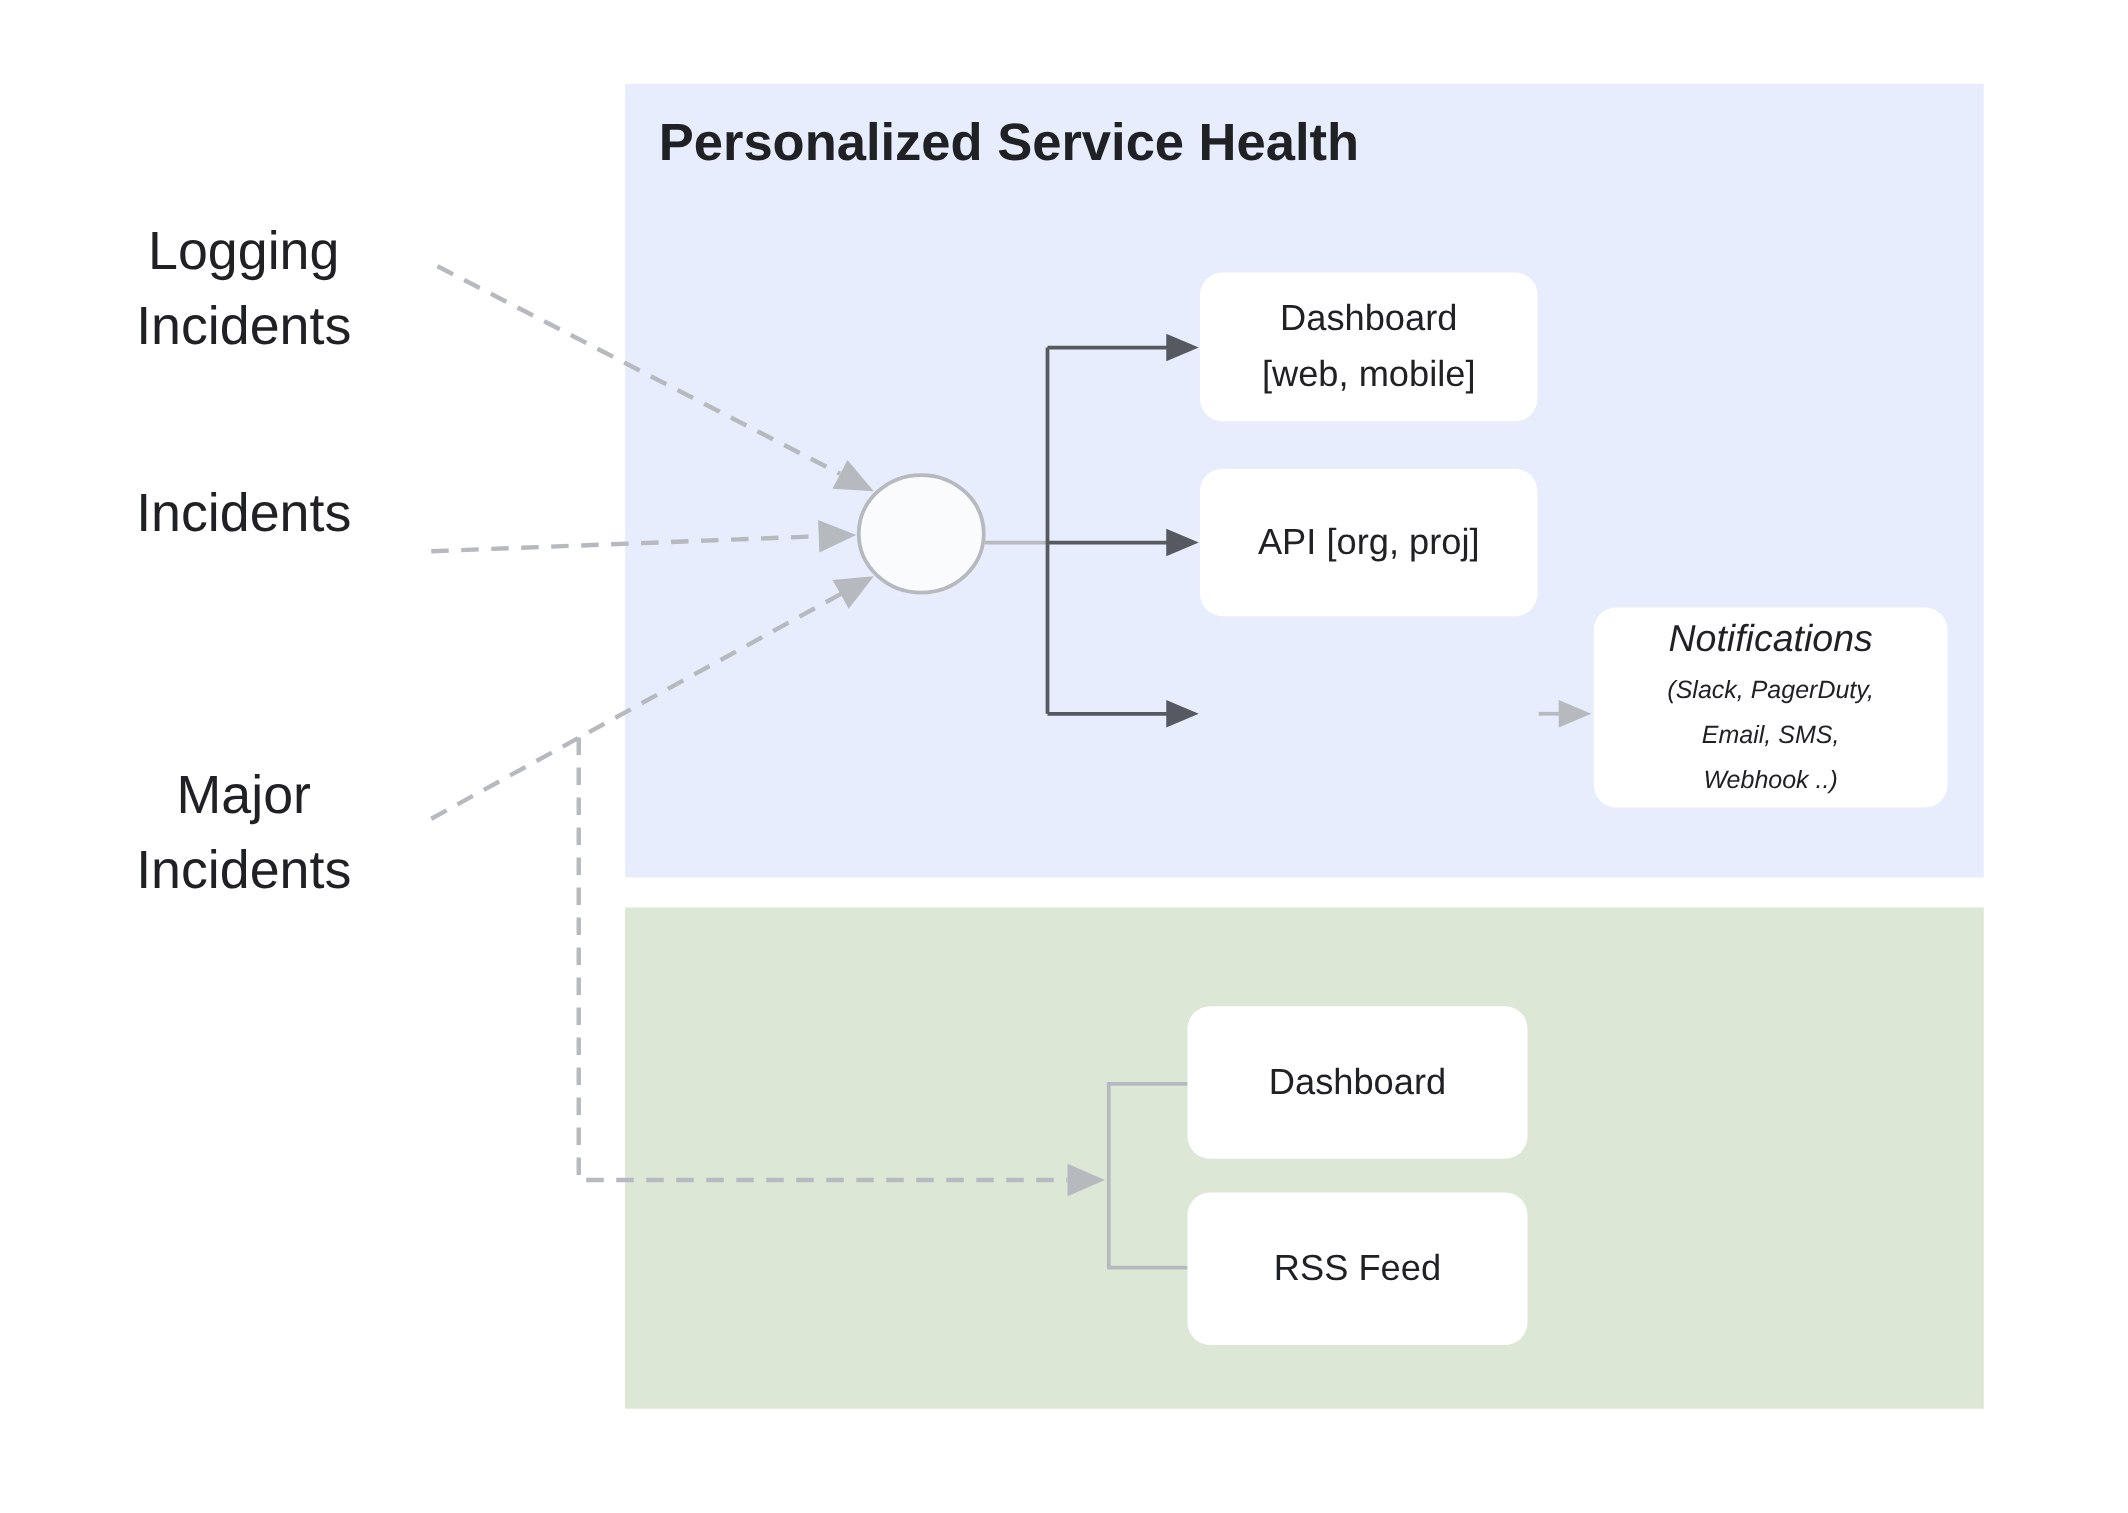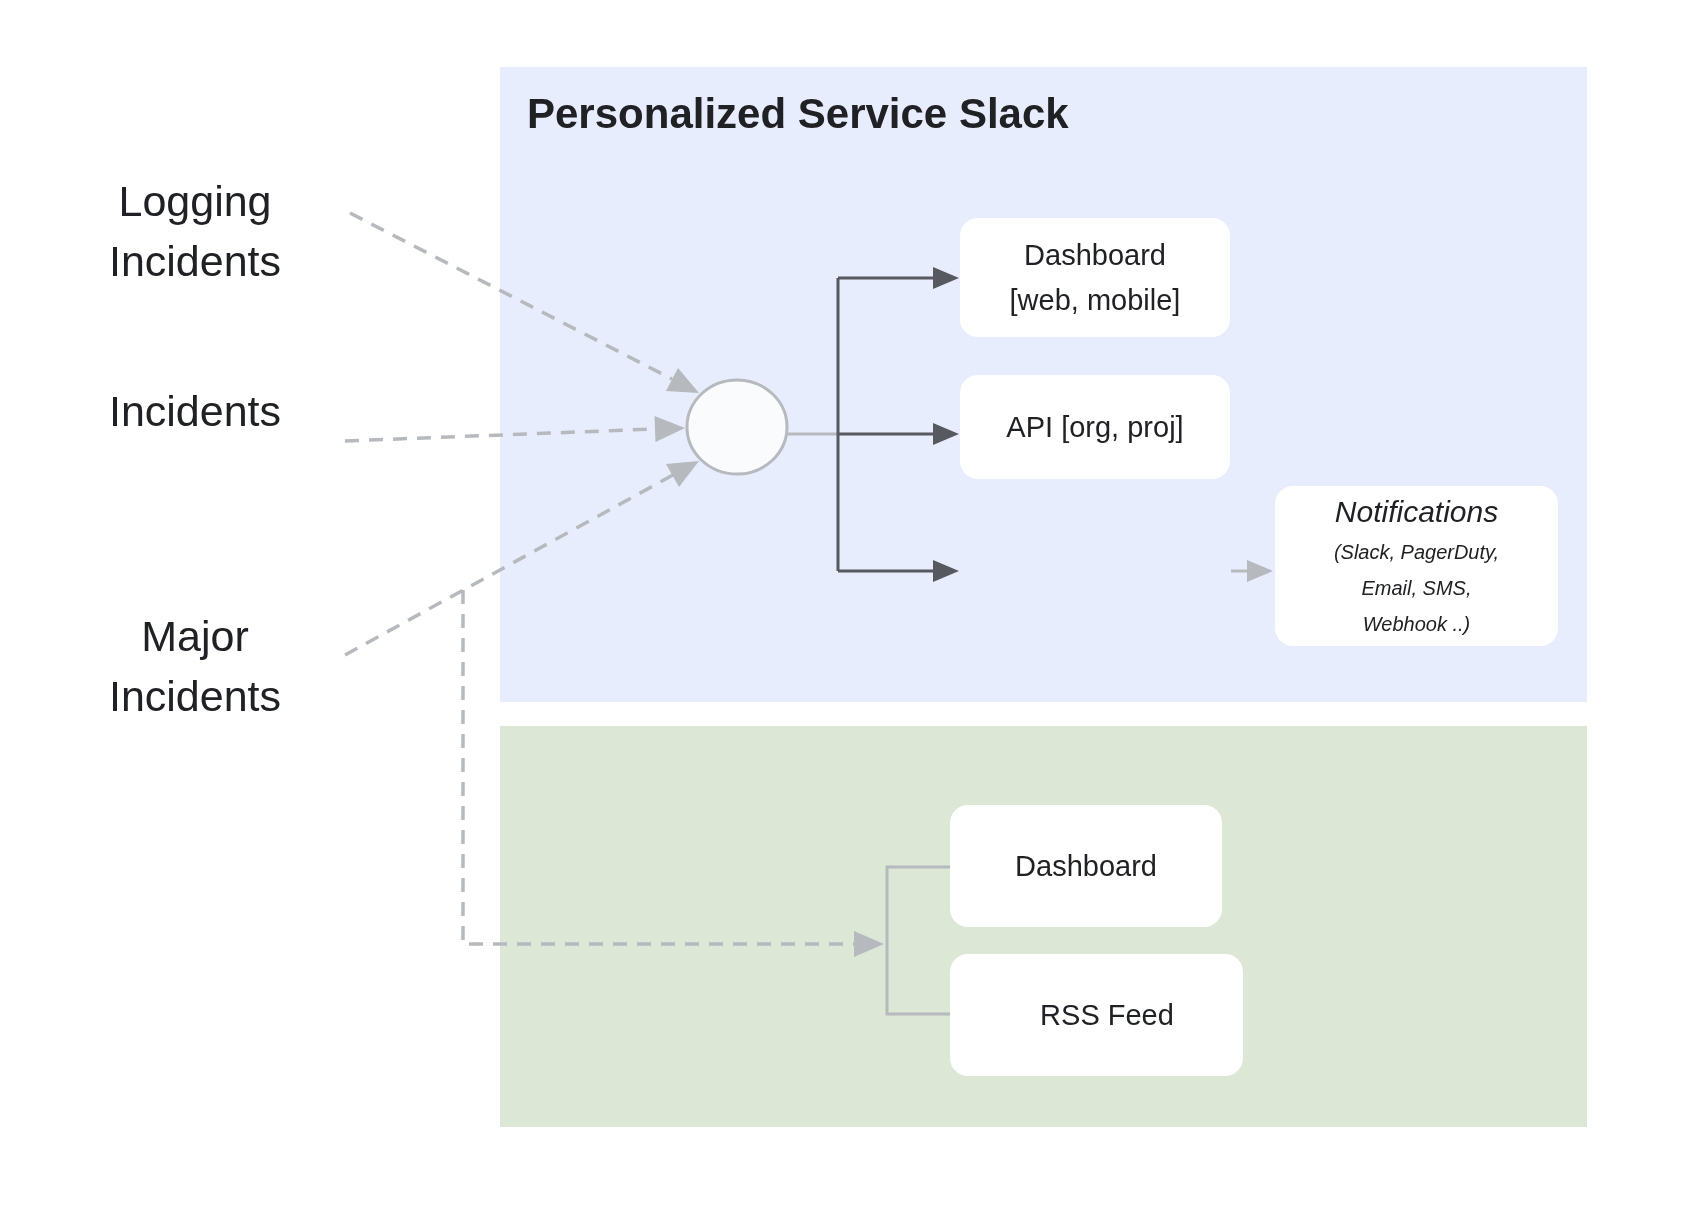--- a/index.html
+++ b/index.html
@@ -44,27 +44,27 @@
   .lhead{fill:var(--light-line);stroke:none;}
   .dhead{fill:var(--dark-line);stroke:none;}
   .hub{fill:#fafbfd;stroke:var(--light-line);stroke-width:3;}
   .node{
     position:absolute;background:var(--box-bg);
     display:flex;flex-direction:column;align-items:center;justify-content:center;
     text-align:center;font-size:29px;line-height:45px;color:var(--text);border-radius:18px;
   }
   .node .ln{display:block;}
   #box-dashboard-web{left:960px;top:218px;width:270px;height:119px;}
-  #box-api{left:960px;top:375px;width:270px;height:104px;}
+  #box-api{left:960px;top:375px;width:270px;height:118px;}
   #box-cloud-logging{left:960px;top:513px;width:270px;height:115px;}
   #box-notifications{left:1275px;top:486px;width:283px;height:160px;font-style:italic;}
   #box-notifications .nt{font-size:30px;line-height:44px;}
   #box-notifications .ns{font-size:20px;line-height:36px;}
   #box-dashboard-green{left:950px;top:805px;width:272px;height:122px;}
-  #box-rss{left:950px;top:954px;width:272px;height:122px;padding-left:21px;}
+  #box-rss{left:950px;top:954px;width:272px;height:122px;}
 </style>
 </head>
 <body>
 
 <div id="stage">
 
   <div class="panel panel-blue"></div>
   <div class="panel panel-green"></div>
 
   <svg class="overlay" viewBox="0 0 1702 1210" xmlns="http://www.w3.org/2000/svg">
@@ -94,21 +94,21 @@
     <polygon class="dhead" points="959,571 933,560 933,582"></polygon>
 
     <line class="lline" x1="1231" y1="571" x2="1249" y2="571"></line>
     <polygon class="lhead" points="1273,571 1247,560 1247,582"></polygon>
 
     <polyline class="lline" points="950,867 887,867 887,1014 950,1014"></polyline>
 
     <ellipse class="hub" cx="737" cy="427" rx="50" ry="47"></ellipse>
   </svg>
 
-  <div class="panel-title title-blue">Personalized Service Slack</div>
+  <div class="panel-title title-blue">Personalized Service Health</div>
 
   <div class="input-label" id="label-emerging">
     <span class="ln">Logging</span>
     <span class="ln">Incidents</span>
   </div>
   <div class="input-label" id="label-confirmed">
     <span class="ln">Incidents</span>
   </div>
   <div class="input-label" id="label-major">
     <span class="ln">Major</span>

